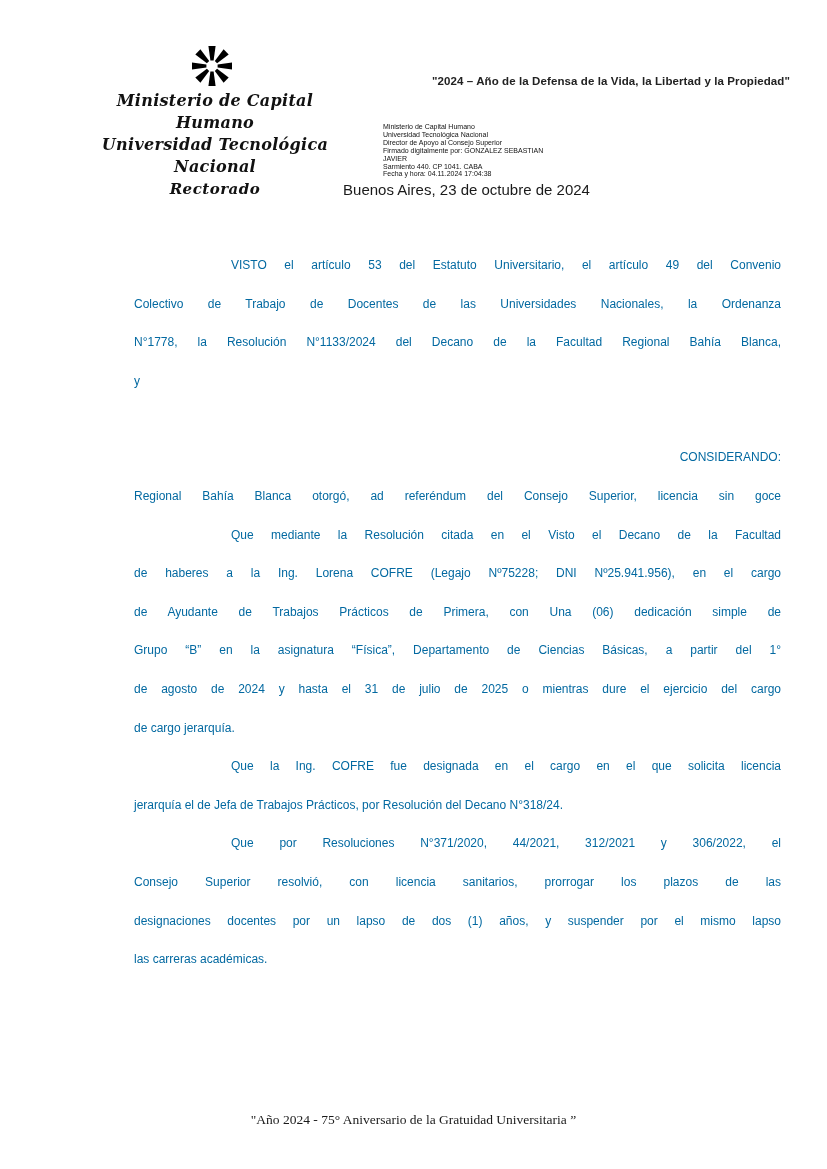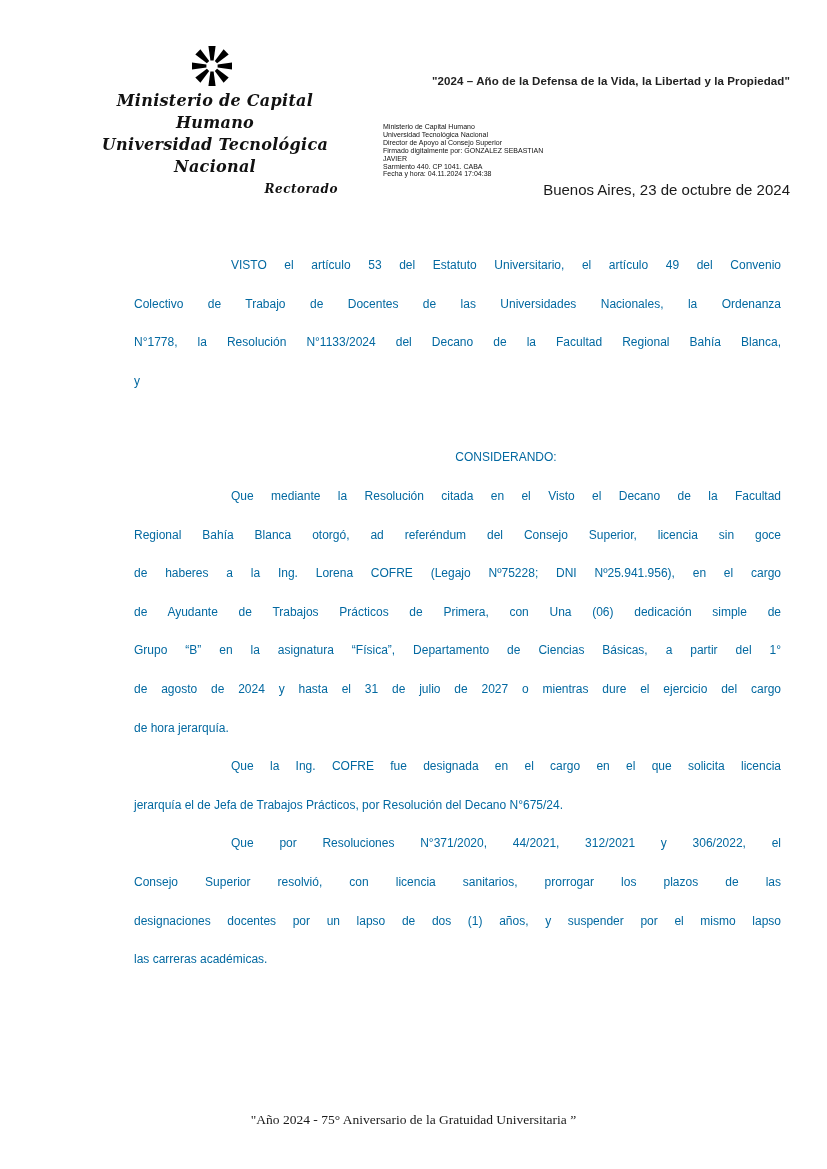--- a/index.html
+++ b/index.html
@@ -18,47 +18,47 @@
   
   .org {
     position:absolute; left:92px; top:90px; width:246px;
     text-align:center;
     font-family:"DejaVu Serif", serif;
     font-style:italic; font-weight:600;
     color:#111;
   }
   .org-line1 { font-size:16px; line-height:22px; letter-spacing:.3px; }
   .org-line2 { font-size:16px; line-height:22px; letter-spacing:.3px; }
-  .org-line3 { font-size:12px; line-height:22px; letter-spacing:.5px;text-align:right; }
+  .org-line3 { font-size:15px; line-height:22px; letter-spacing:.5px; }
   
   .quote {
     position:absolute; left:380px; top:75px; width:410px;
     text-align:right; font-size:11.5px; font-weight:600; color:#222;
     letter-spacing:.1px;
   }
   
   .stamp {
     position:absolute; left:383px; top:123px; width:175px;
     font-size:7px; line-height:7.9px; color:#111;
     font-family:"Liberation Sans", sans-serif;
   }
   
   .dateline {
     position:absolute; left:143px; top:181px; width:647px;
-    text-align:right; font-size:15px; color:#1a1a1a;
+    text-align:center; font-size:15px; color:#1a1a1a;
   }
   
   .bodytext {
     position:absolute; left:134px; top:246px; width:647px;
     font-size:12px; line-height:38.6px; color:#0369a1;
   }
   .line { text-align:justify; text-align-last:justify; }
   .line.last { text-align-last:left; }
   .line.indent { text-indent:97px; }
-  .heading { text-align:center; text-indent:97px; margin-top:38px; }
+  .heading { text-align:right; text-indent:97px; margin-top:38px; }
   .bold { font-weight:normal; }
   
   .footer {
     position:absolute; left:0; top:1112px; width:827px;
     text-align:center;
     font-family:"Liberation Serif", serif;
     font-size:13.5px; color:#1a1a1a;
   }
 </style>
 </head>
@@ -104,32 +104,32 @@
     <div>
       <div class="line indent">VISTO el artículo 53 del Estatuto Universitario, el artículo 49 del Convenio</div>
       <div class="line">Colectivo de Trabajo de Docentes de las Universidades Nacionales, la Ordenanza</div>
       <div class="line">N°1778, la Resolución N°1133/2024 del Decano de la Facultad Regional Bahía Blanca,</div>
       <div class="line last">y</div>
     </div>
 
     <div class="heading">CONSIDERANDO:</div>
 
     <div>
+      <div class="line">Regional Bahía Blanca otorgó, ad referéndum del Consejo Superior, licencia sin goce</div>
       <div class="line indent">Que mediante la Resolución citada en el Visto el Decano de la Facultad</div>
-      <div class="line">Regional Bahía Blanca otorgó, ad referéndum del Consejo Superior, licencia sin goce</div>
       <div class="line">de haberes a la Ing. Lorena COFRE (Legajo Nº75228; DNI Nº25.941.956), en el cargo</div>
       <div class="line">de Ayudante de Trabajos Prácticos de Primera, con Una (06) dedicación simple de</div>
       <div class="line"><span class="bold">Grupo “B” en la asignatura “Física”, Departamento de Ciencias Básicas,</span><span> a partir del 1°</span></div>
-      <div class="line">de agosto de 2024 y hasta el 31 de julio de 2027 o mientras dure el ejercicio del cargo</div>
-      <div class="line last">de hora jerarquía.</div>
+      <div class="line">de agosto de 2024 y hasta el 31 de julio de 2025 o mientras dure el ejercicio del cargo</div>
+      <div class="line last">de cargo jerarquía.</div>
     </div>
 
     <div>
       <div class="line indent">Que la Ing. COFRE fue designada en el cargo en el que solicita licencia</div>
-      <div class="line last">jerarquía el de Jefa de Trabajos Prácticos, por Resolución del Decano N°675/24.</div>
+      <div class="line last">jerarquía el de Jefa de Trabajos Prácticos, por Resolución del Decano N°318/24.</div>
     </div>
 
     <div>
       <div class="line indent">Que por Resoluciones N°371/2020, 44/2021, 312/2021 y 306/2022, el</div>
       <div class="line">Consejo Superior resolvió, con licencia sanitarios, prorrogar los plazos de las</div>
       <div class="line">designaciones docentes por un lapso de dos (1) años, y suspender por el mismo lapso</div>
       <div class="line last">las carreras académicas.</div>
     </div>
 
 

